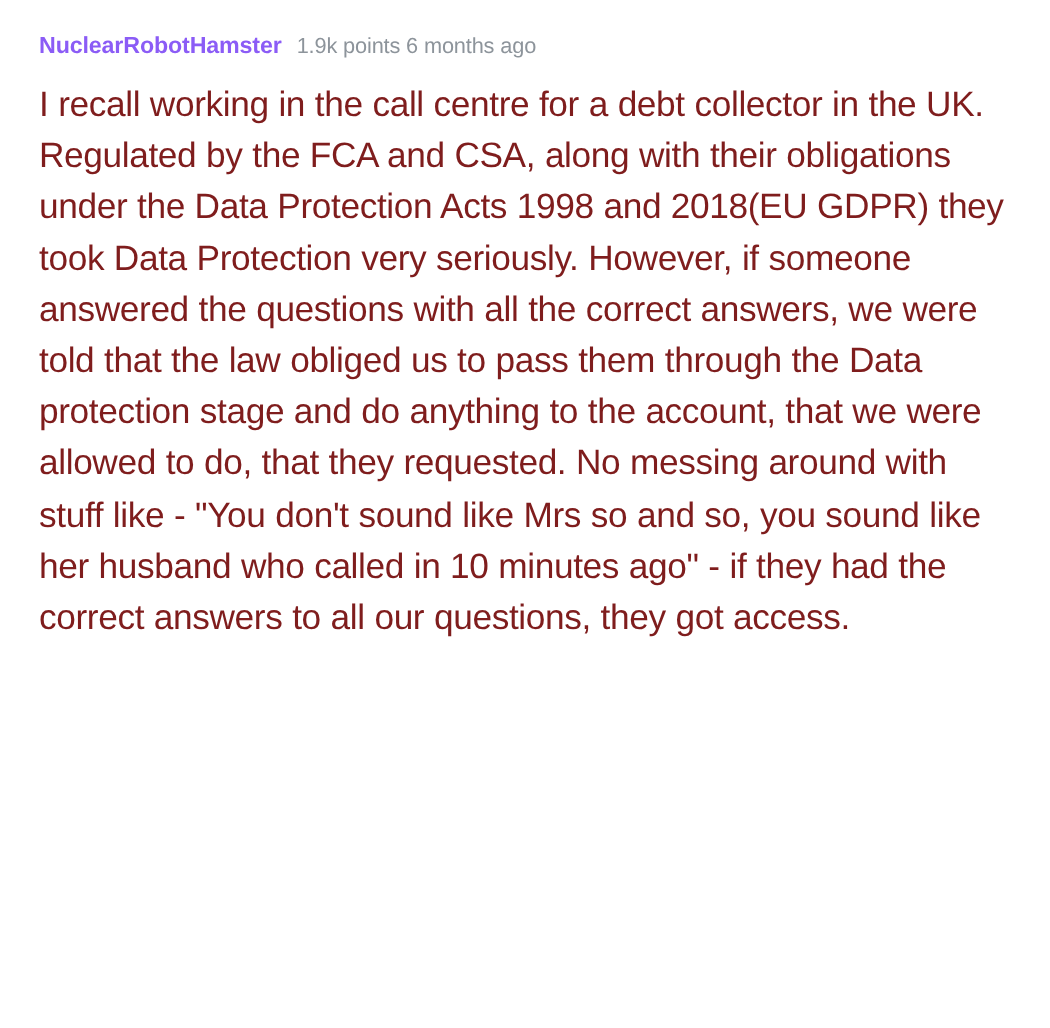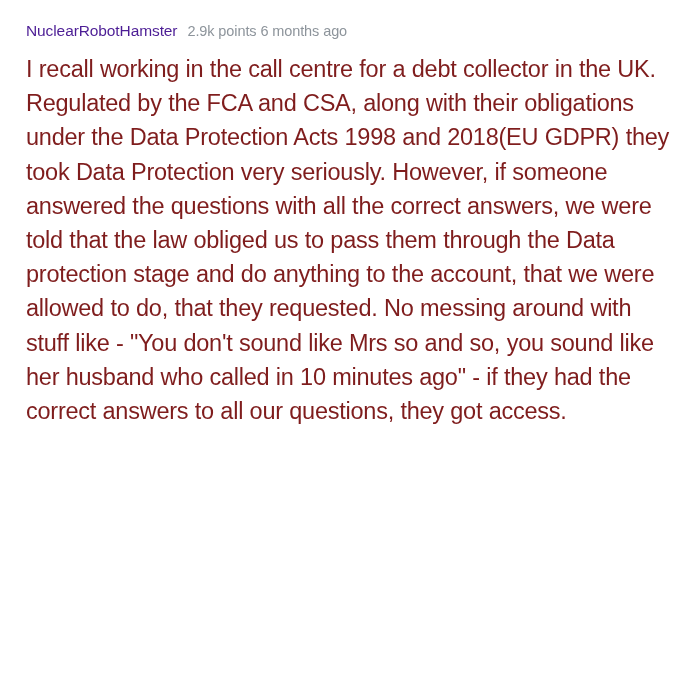--- a/index.html
+++ b/index.html
@@ -22,22 +22,22 @@
   }
   .comment-header {
     display: flex;
     align-items: baseline;
     gap: 10px;
     margin-bottom: 12px;
     white-space: nowrap;
   }
   .author {
     font-size: 15.5px;
-    font-weight: normal;
-    color: #4c1d95;
+    font-weight: bold;
+    color: #8b5cf6;
     letter-spacing: -0.1px;
   }
   .meta {
     font-size: 14.5px;
     color: #8d949b;
     letter-spacing: -0.1px;
   }
   .comment-body {
     font-size: 23.5px;
     line-height: 1.455;
@@ -45,16 +45,16 @@
     letter-spacing: -0.25px;
     word-spacing: 0.2px;
   }
 </style>
 </head>
 <body>
 
 <div class="comment-card">
   <div class="comment-header">
     <span class="author">NuclearRobotHamster</span>
-    <span class="meta">2.9k points 6 months ago</span>
+    <span class="meta">1.9k points 6 months ago</span>
   </div>
   <div class="comment-body">I recall working in the call centre for a debt collector in the UK. Regulated by the FCA and CSA, along with their obligations under the Data Protection Acts 1998 and 2018(EU GDPR) they took Data Protection very seriously. However, if someone answered the questions with all the correct answers, we were told that the law obliged us to pass them through the Data protection stage and do anything to the account, that we were allowed to do, that they requested. No messing around with stuff like - "You don't sound like Mrs so and so, you sound like her husband who called in 10 minutes ago" - if they had the correct answers to all our questions, they got access.</div>
 </div>
 
 </body></html>

